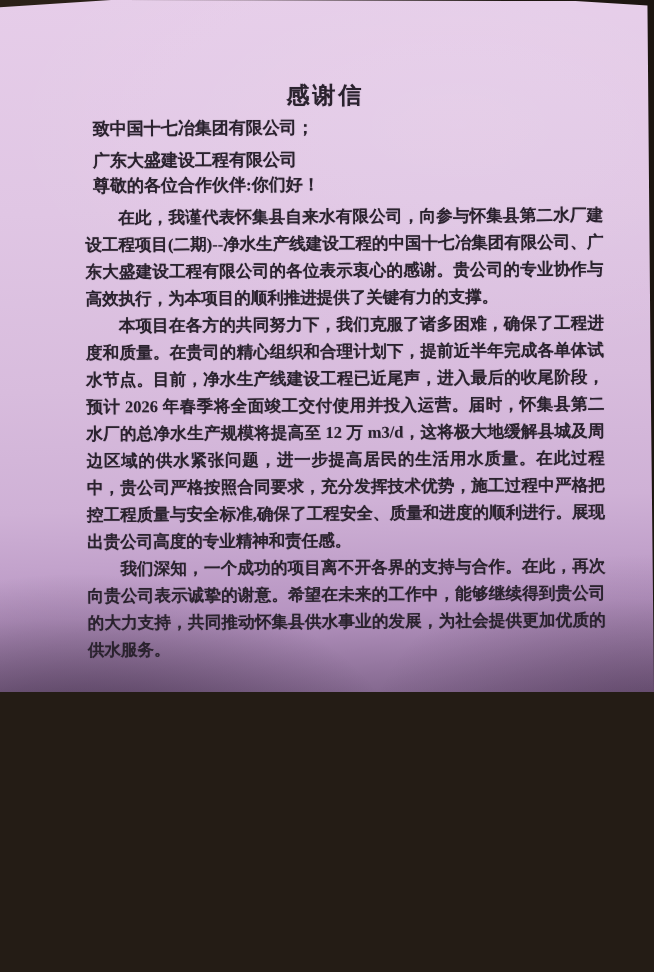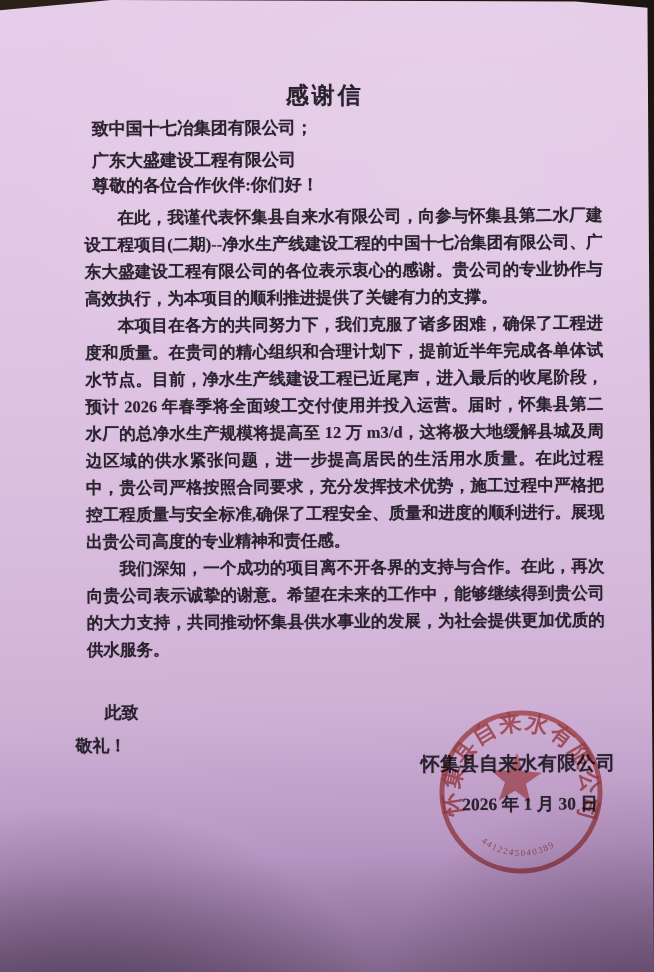--- a/index.html
+++ b/index.html
@@ -1,17 +1,17 @@
 <!DOCTYPE html>
 <html><head>
 <meta charset="utf-8">
 <style>
   html,body{margin:0;padding:0;background:#241c15;}
   .scene{
-    position:relative;width:654px;height:972px;overflow:hidden;
+    position:relative;width:654px;height:692px;overflow:hidden;
     background:linear-gradient(90deg,#2b2118 0%,#241c15 50%,#1c1510 100%);
     font-family:"Liberation Serif","DejaVu Serif",serif;
   }
   .paper{
     position:absolute;inset:0;
     clip-path:polygon(0% 1.05%,17% 0%,88% 0.15%,99.0% 0.8%,99.5% 55%,100% 100%,0% 100%);
     background:
       radial-gradient(120% 60% at 70% 18%, rgba(255,255,255,0.10), transparent 60%),
       radial-gradient(90% 52% at 12% 112%, rgba(28,14,34,0.60), transparent 56%),
       radial-gradient(70% 42% at 100% 106%, rgba(45,25,50,0.38), transparent 62%),

